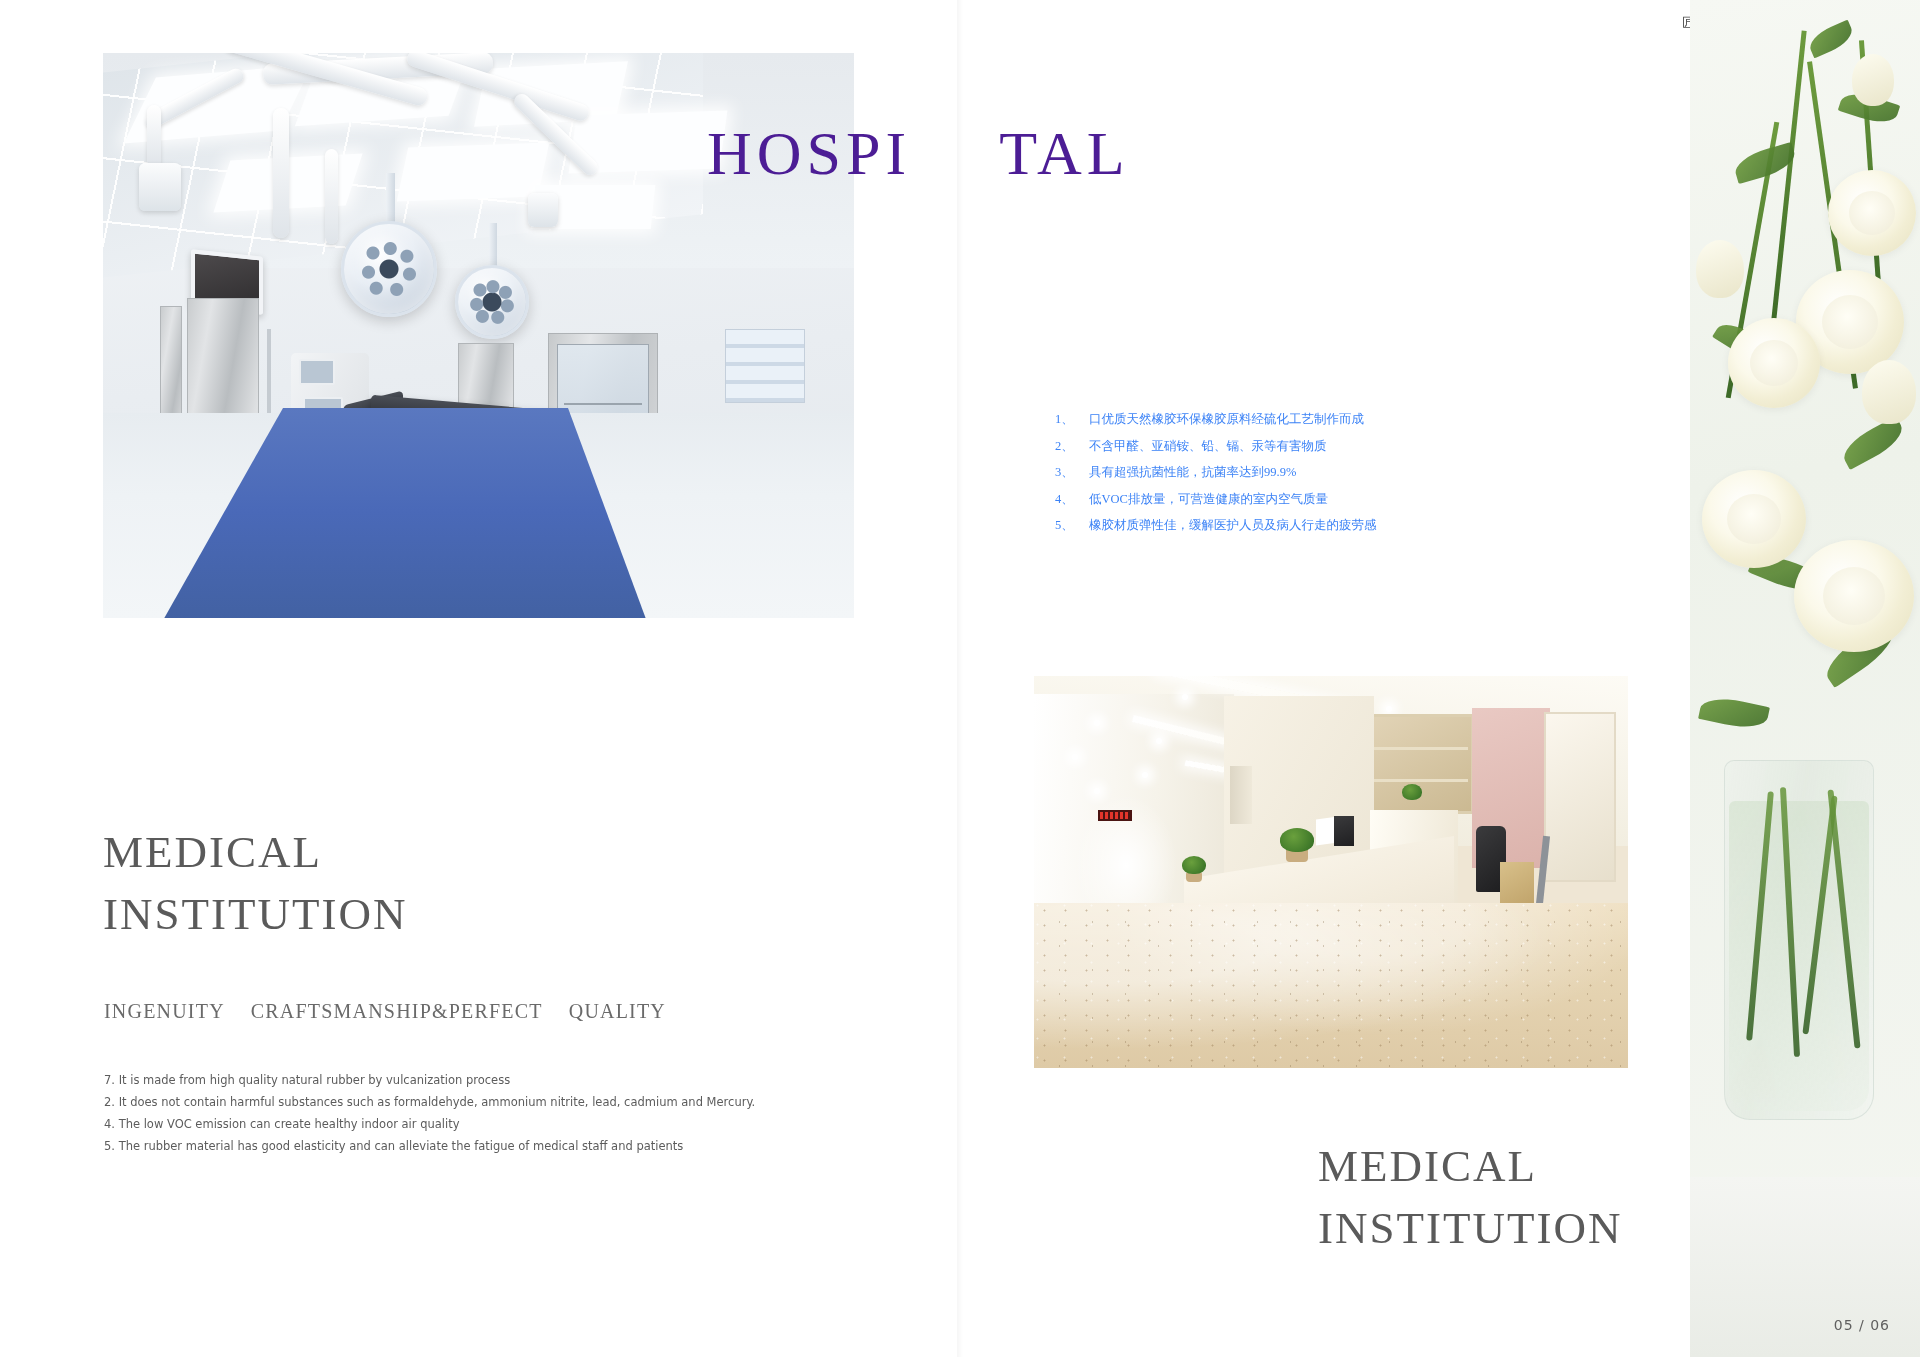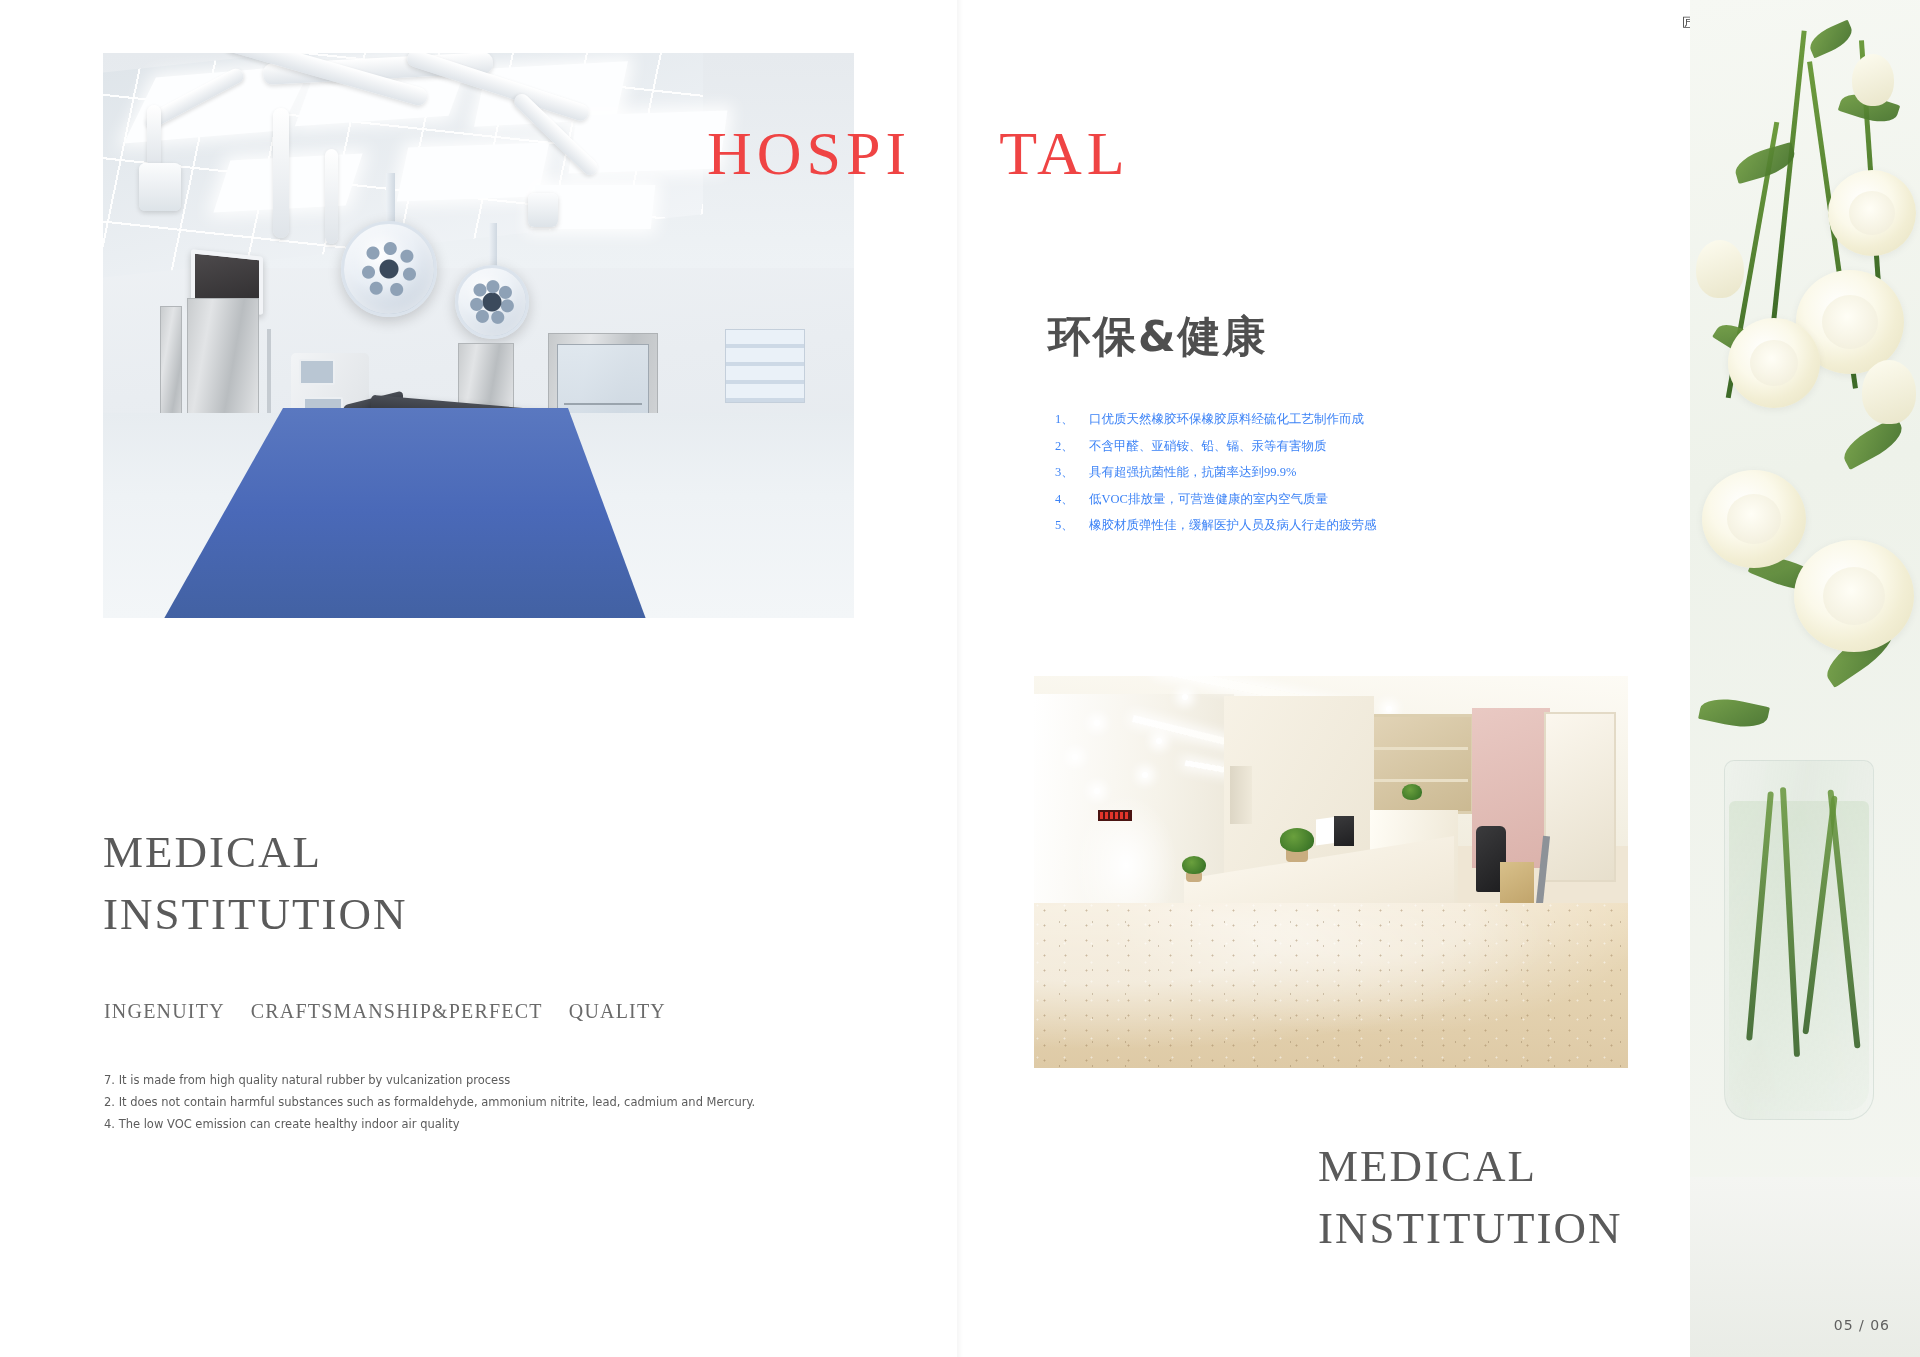--- a/index.html
+++ b/index.html
@@ -185,21 +185,21 @@
              backdrop-filter:blur(1px); }
   .vase-water{ position:absolute; left:4px; right:4px; top:40px; bottom:8px;
              background:linear-gradient(180deg, rgba(206,222,200,0.55), rgba(228,238,226,0.35)); border-radius:6px 6px 22px 22px; }
   .vstem   { position:absolute; width:6px; background:linear-gradient(180deg,#67963b,#2f5c1f); opacity:.85; border-radius:3px; }
   .table-surface{ position:absolute; left:0; right:0; bottom:0; height:180px;
              background:linear-gradient(180deg,#f4f5f2,#e9ece6); }
 
   
   #hospital-title {
     position:absolute; left:707px; top:122px;
-    font-size:62px; letter-spacing:5px; color:#ef4444; font-weight:400;
+    font-size:62px; letter-spacing:5px; color:#4c1d95; font-weight:400;
     white-space:nowrap; line-height:1;
   }
   #hospital-title .sp { display:inline-block; width:88px; }
 
   #cn-heading {
     position:absolute; left:1048px; top:308px;
     font-family:"DejaVu Sans", sans-serif;
     font-size:43px; font-weight:700; color:#4f4f4f; letter-spacing:2px;
   }
 
@@ -374,21 +374,20 @@
     <div class="vac"></div>
 
     <div class="floor"></div>
     <div class="floor-blue"></div>
   </div>
 
   <div id="hospital-title">
     <span>HOSPI</span><span class="sp"></span><span>TAL</span>
   </div>
 
-  <div id="cn-heading">环保&amp;健康</div>
 
   <ul id="cn-list">
     <li><span class="num">1、</span><span>口优质天然橡胶环保橡胶原料经硫化工艺制作而成</span></li>
     <li><span class="num">2、</span><span>不含甲醛、亚硝铵、铅、镉、汞等有害物质</span></li>
     <li><span class="num">3、</span><span>具有超强抗菌性能，抗菌率达到99.9%</span></li>
     <li><span class="num">4、</span><span>低VOC排放量，可营造健康的室内空气质量</span></li>
     <li><span class="num">5、</span><span>橡胶材质弹性佳，缓解医护人员及病人行走的疲劳感</span></li>
   </ul>
 
   <div id="lobby-photo">
@@ -488,20 +487,21 @@
   </div>
 
   <div id="subtitle-line">
     <span>INGENUITY</span><span class="sp2"></span><span>CRAFTSMANSHIP&amp;PERFECT</span><span class="sp2"></span><span>QUALITY</span>
   </div>
 
   <ul id="en-list">
     <li>7. It is made from high quality natural rubber by vulcanization process</li>
     <li>2. It does not contain harmful substances such as formaldehyde, ammonium nitrite, lead, cadmium and Mercury.</li>
     <li>4. The low VOC emission can create healthy indoor air quality</li>
+    <li>5. The rubber material has good elasticity and can alleviate the fatigue of medical staff and patients</li>
   </ul>
 
   <div id="medical-right">
     <div>MEDICAL</div>
     <div>INSTITUTION</div>
   </div>
 
   <div id="page-number">05 / 06</div>
 
   <div id="gutter"></div>

